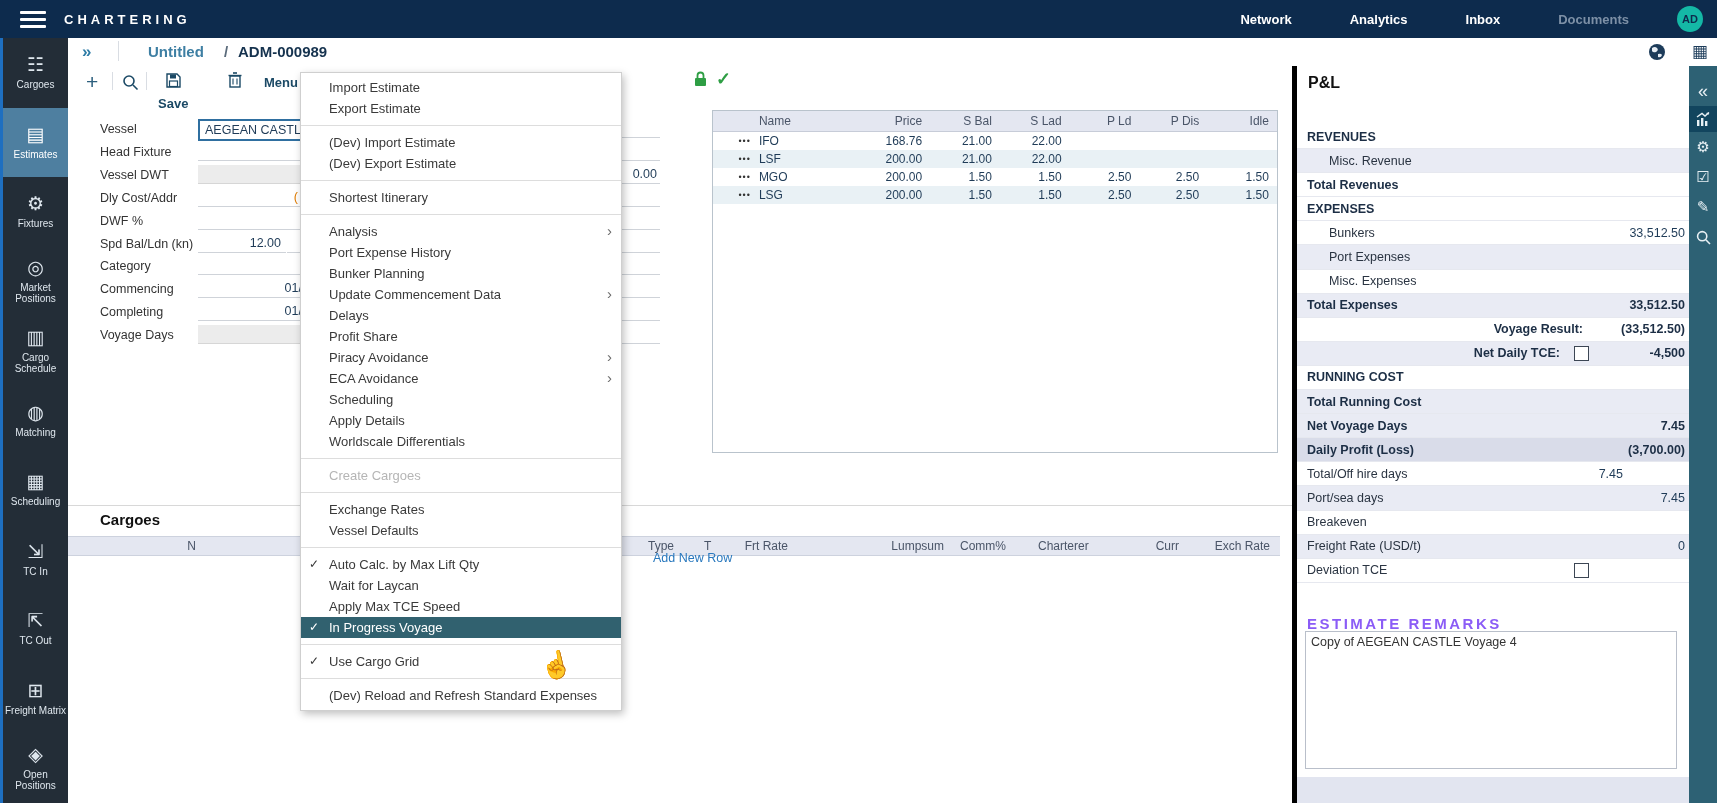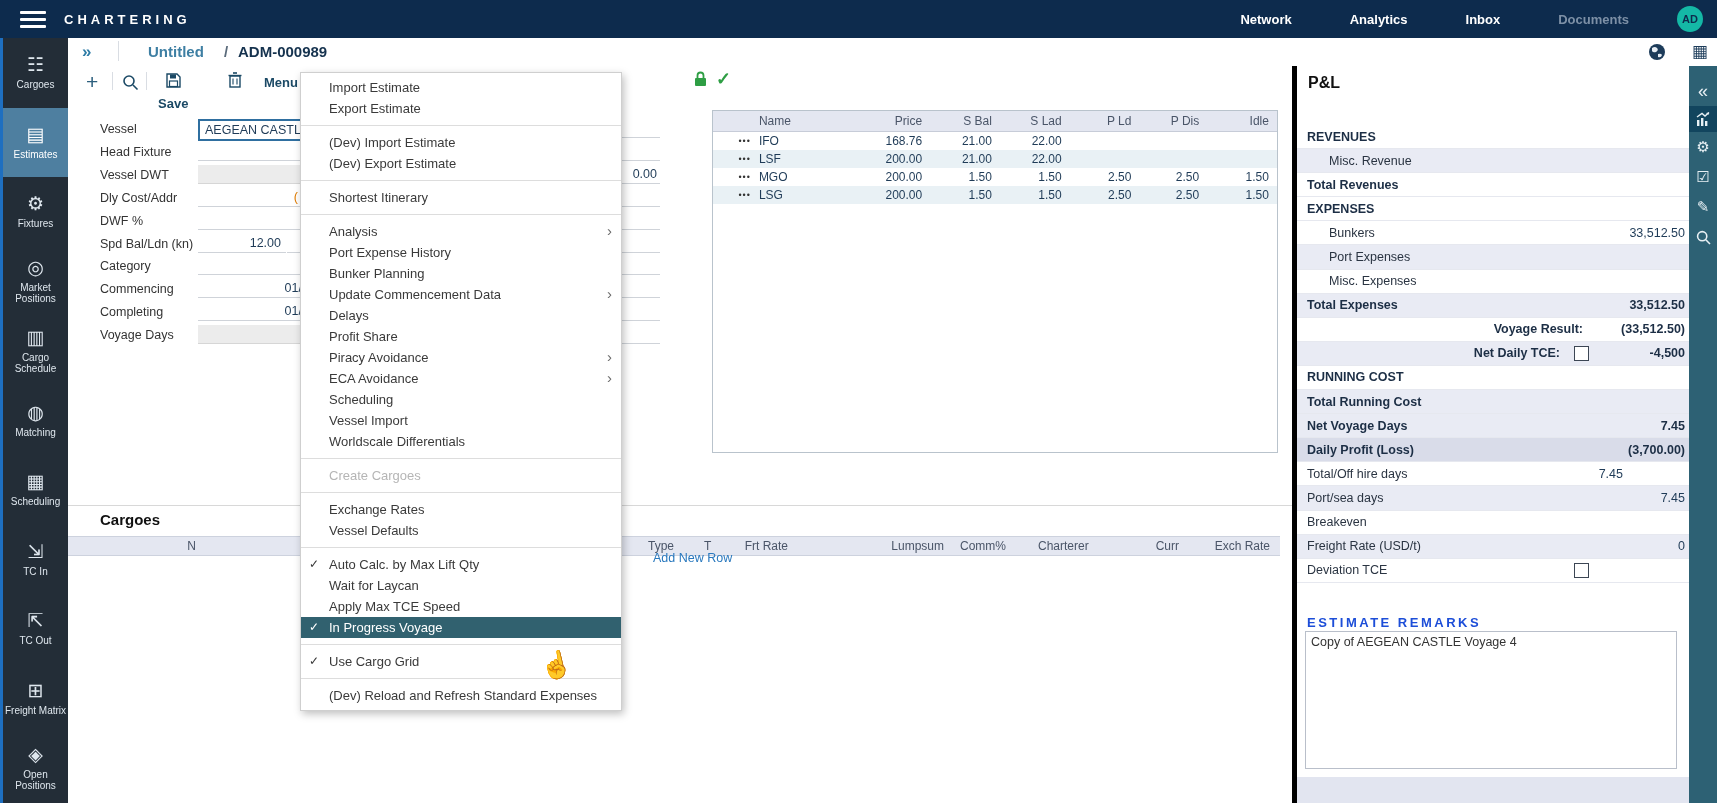--- a/index.html
+++ b/index.html
@@ -107,21 +107,21 @@
         border-bottom:1px solid #e6e8ef;box-sizing:border-box;padding:0 8px 0 10px;}
   .prow.t{background:#e9ebf4;}
   .prow.d{background:#d9dce9;}
   .prow .lab{flex:1;}
   .prow .lab.ind{padding-left:22px;}
   .prow .lab.rt{text-align:right;padding-right:10px;}
   .prow.b .lab, .prow.b .pval{font-weight:bold;color:#1c2e45;}
   .pval{width:92px;text-align:right;color:#1f3b57;white-space:nowrap;}
   .pval.mid{margin-right:62px;width:40px;}
   .chkbox{width:13px;height:13px;border:1.6px solid #3c4654;background:#fff;margin:0 4px;flex:none;}
-  #remarks-title{position:absolute;left:10px;top:549px;font-size:13px;font-weight:bold;color:#1d4ed8;letter-spacing:2.5px;}
+  #remarks-title{position:absolute;left:10px;top:549px;font-size:15px;font-weight:bold;color:#8b5cf6;letter-spacing:2.5px;}
   #remarks-box{position:absolute;left:8px;top:565px;width:372px;height:138px;border:1px solid #b9bfca;
                background:#fff;font-size:12.5px;color:#333;padding:3px 5px;box-sizing:border-box;}
   #pnl-bottom{position:absolute;left:0;top:711px;width:396px;height:26px;background:#e2e5f0;}
 
   
   #rstrip{left:1689px;top:66px;width:28px;height:737px;background:#2d6174;display:flex;
           flex-direction:column;align-items:center;}
   .rs-item{width:28px;height:30px;display:flex;align-items:center;justify-content:center;
            color:#e8f0f4;font-size:15px;cursor:pointer;flex:none;}
   .rs-item.active{background:#12455e;height:26px;}
@@ -363,21 +363,21 @@
     <div class="msep"></div>
     <div class="mi"><span>Analysis</span><span class="sub">›</span></div>
     <div class="mi"><span>Port Expense History</span></div>
     <div class="mi"><span>Bunker Planning</span></div>
     <div class="mi"><span>Update Commencement Data</span><span class="sub">›</span></div>
     <div class="mi"><span>Delays</span></div>
     <div class="mi"><span>Profit Share</span></div>
     <div class="mi"><span>Piracy Avoidance</span><span class="sub">›</span></div>
     <div class="mi"><span>ECA Avoidance</span><span class="sub">›</span></div>
     <div class="mi"><span>Scheduling</span></div>
-    <div class="mi"><span>Vessel Import</span></div>
+    <div class="mi"><span>Apply Details</span></div>
     <div class="mi"><span>Worldscale Differentials</span></div>
     <div class="msep"></div>
     <div class="mi disabled"><span>Create Cargoes</span></div>
     <div class="msep"></div>
     <div class="mi"><span>Exchange Rates</span></div>
     <div class="mi"><span>Vessel Defaults</span></div>
     <div class="msep"></div>
     <div class="mi"><span class="chk">✓</span><span>Auto Calc. by Max Lift Qty</span></div>
     <div class="mi"><span>Wait for Laycan</span></div>
     <div class="mi"><span>Apply Max TCE Speed</span></div>

